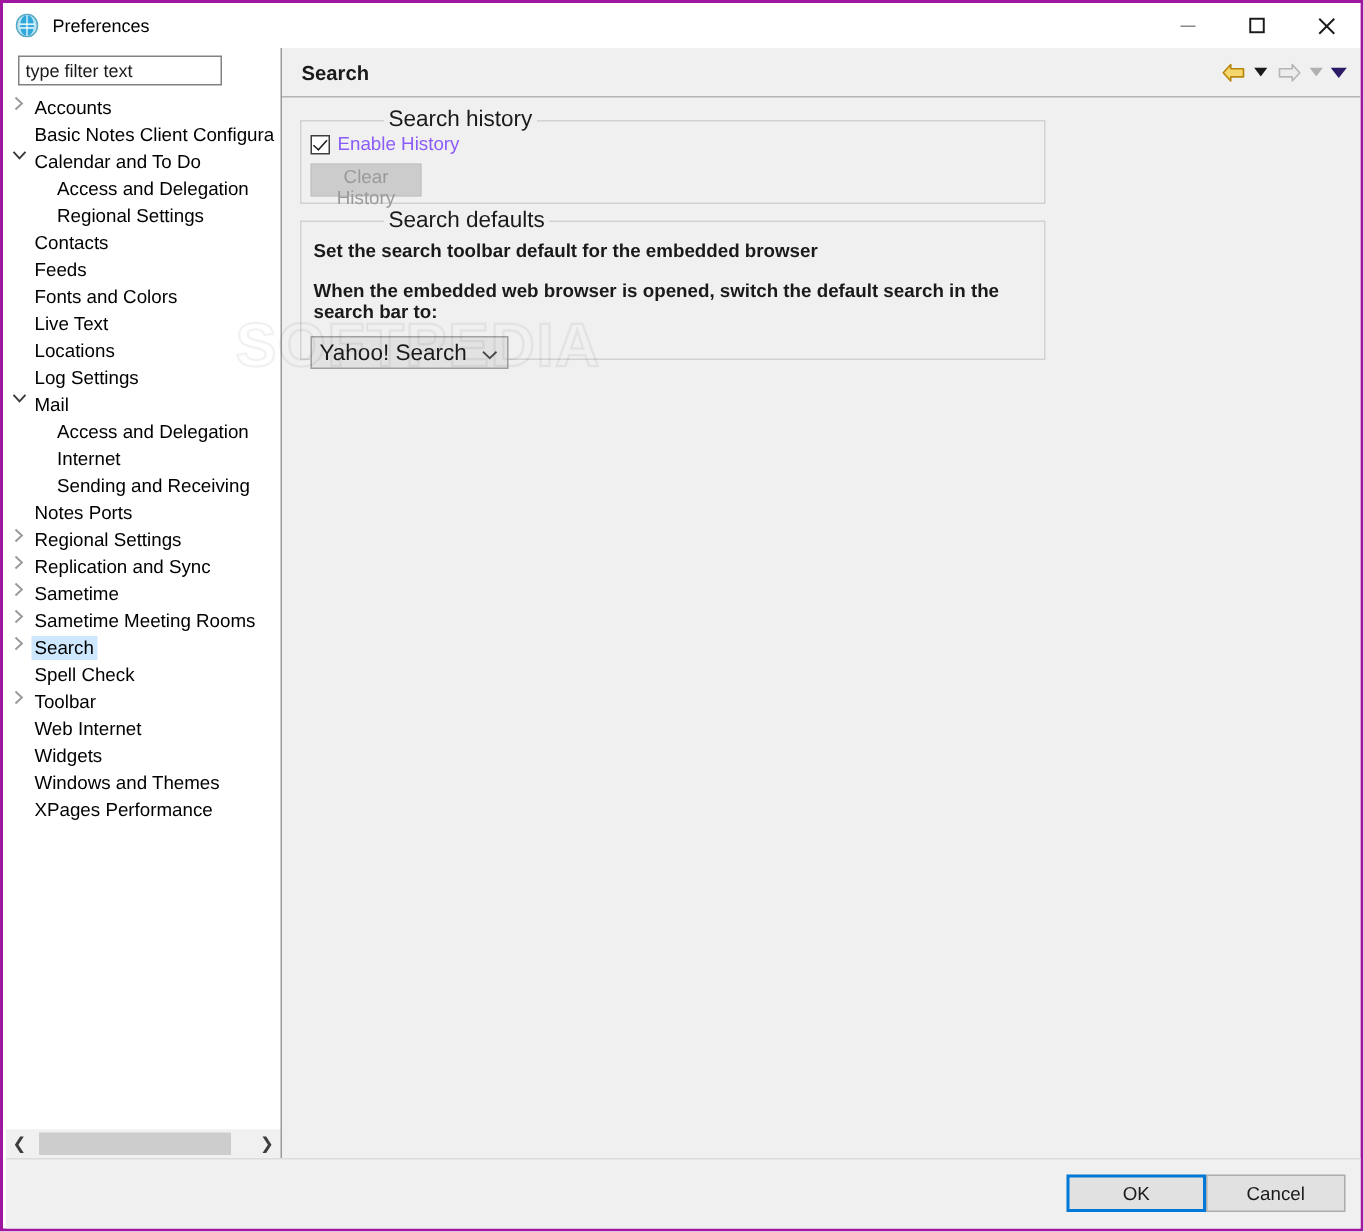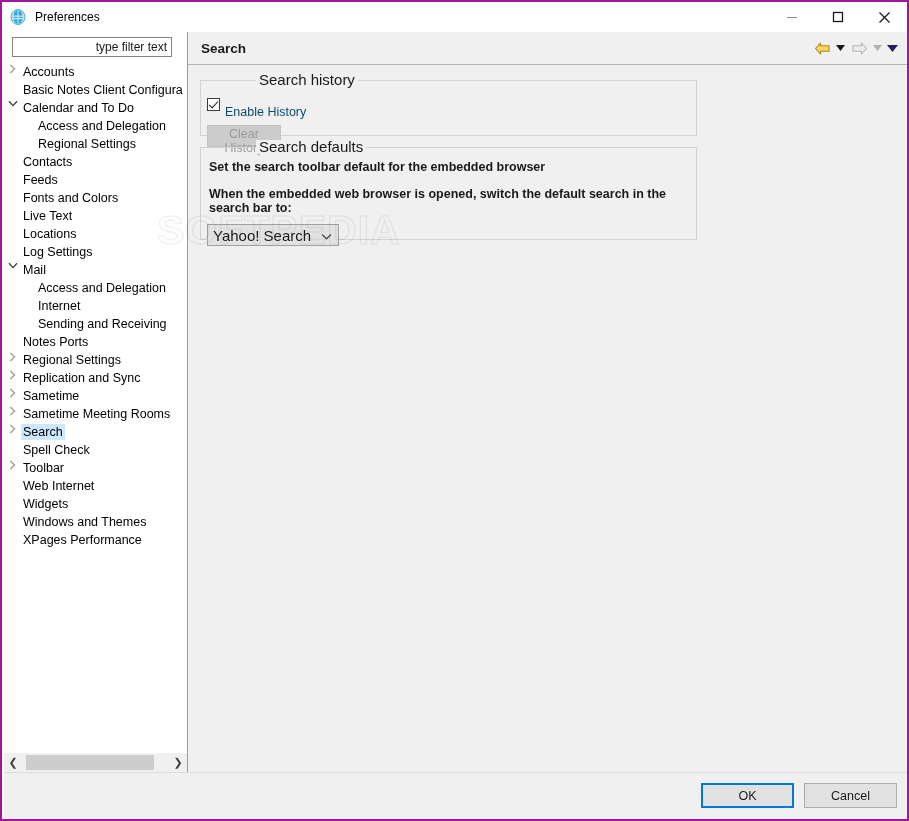--- a/index.html
+++ b/index.html
@@ -68,31 +68,30 @@
     left: 2px;
     top: 30px;
     width: 183px;
     height: 740px;
     background: #ffffff;
   }
   .filter-wrap {
     padding: 5px 6px 4px 8px;
   }
   .filter-input {
-    width: 160px;
+    width: 136px;
     height: 20px;
     box-sizing: border-box;
     border: 1px solid #828282;
     background: #ffffff;
     font-family: "Liberation Sans", sans-serif;
     font-size: 12px;
     color: #1a1a1a;
     padding: 0 4px;
     outline: none;
-    text-align: right;
   }
 
   .tree {
     position: absolute;
     left: 0;
     top: 32px;
     width: 183px;
     height: 686px;
     overflow: hidden;
     background: #ffffff;
@@ -266,23 +265,22 @@
     position: absolute;
     left: 3px; top: 0px;
     width: 4px; height: 8px;
     border: solid #1a1a1a;
     border-width: 0 1.4px 1.4px 0;
     transform: rotate(42deg);
   }
   .checkrow .cb-label {
     margin-left: 5px;
     font-size: 12.5px;
-    color: #0c4a6e;
+    color: #8b5cf6;
     line-height: 13px;
-    margin-top: 16px;
   }
 
   .btn-clear {
     margin: 6px 0 0 6px;
     width: 74px;
     height: 22px;
     box-sizing: border-box;
     background: #cccccc;
     border: 1px solid #c4c4c4;
     color: #9a9a9a;
@@ -355,21 +353,20 @@
     width: 905px;
     height: 47px;
     background: #f0f0f0;
     border-top: 1px solid #dcdcdc;
   }
   .footer-btns {
     position: absolute;
     right: 12px;
     top: 10px;
     display: flex;
-    gap: 10px;
   }
   .btn {
     width: 93px;
     height: 25px;
     box-sizing: border-box;
     font-family: "Liberation Sans", sans-serif;
     font-size: 12.5px;
     color: #1a1a1a;
     background: #e1e1e1;
     border: 1px solid #adadad;

